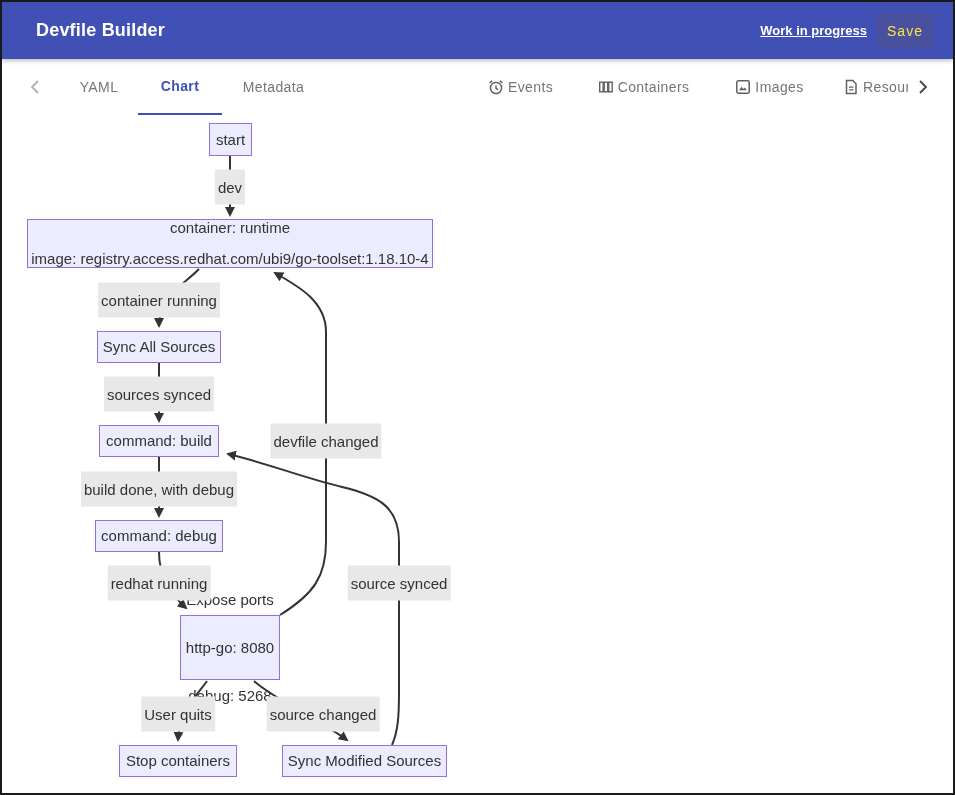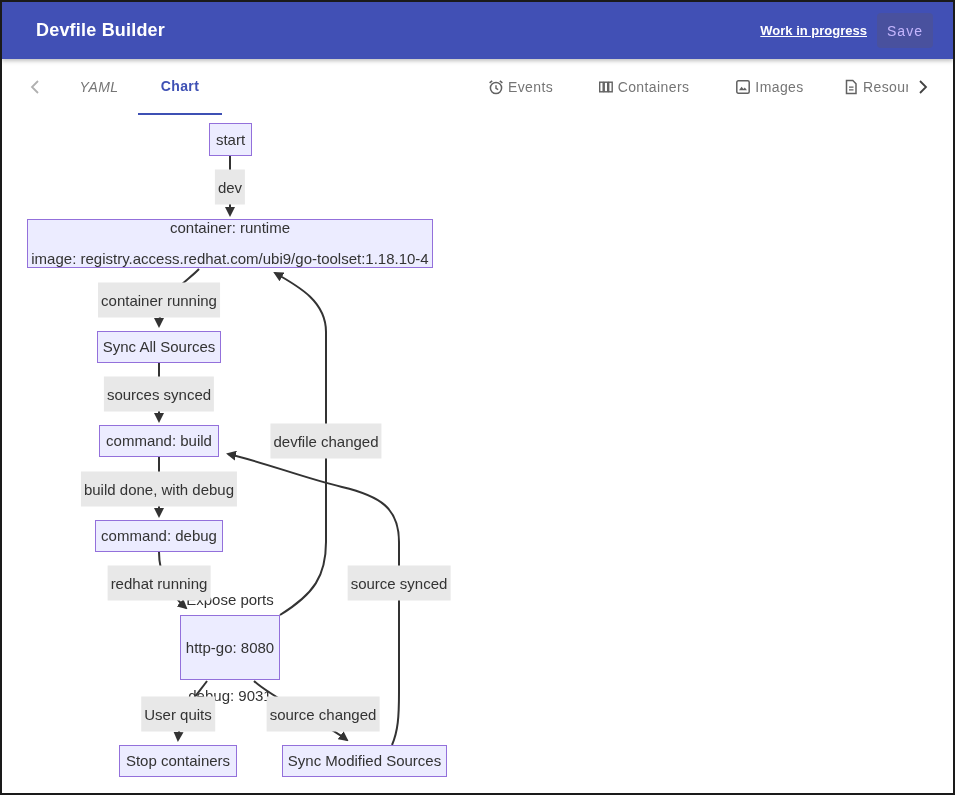--- a/index.html
+++ b/index.html
@@ -12,21 +12,21 @@
   .app-header{
     position:absolute;top:0;left:0;right:0;height:57px;
     background:#4150b5;display:flex;align-items:center;
     padding:0 20px;box-sizing:border-box;
     box-shadow:0 2px 4px rgba(0,0,0,.25);z-index:5;
   }
   .app-title{color:#ffffff;font-size:18px;font-weight:bold;letter-spacing:.2px;margin:14px;}
   .header-spacer{flex:1;}
   .wip-link{color:#ffffff;font-size:13px;font-weight:bold;text-decoration:underline;margin-right:10px;cursor:pointer;}
   .save-btn{
-    background:#49519e;color:#c4b5fd;border:none;border-radius:4px;
+    background:#49519e;color:#fde047;border:none;border-radius:4px;
     width:56px;height:35px;font-family:"Liberation Sans",sans-serif;
     font-size:14px;font-weight:500;letter-spacing:1px;cursor:default;
   }
   
   .tab-bar{position:absolute;top:57px;left:0;right:0;height:56px;background:#ffffff;z-index:4;}
   .tab{
     position:absolute;top:0;bottom:0;display:flex;align-items:center;justify-content:center;
     gap:3px;font-size:14px;font-weight:500;color:#757575;letter-spacing:.4px;
     cursor:pointer;box-sizing:border-box;white-space:nowrap;overflow:hidden;
   }
@@ -82,21 +82,21 @@
         </div>
         <div class="fc-node" style="left: 97px; top: 423px; width: 120px; height: 32px;">
           <span>command: build</span>
         </div>
         <div class="fc-node" style="left: 93px; top: 518px; width: 128px; height: 32px;">
           <span>command: debug</span>
         </div>
         <div class="fc-node" style="left: 178px; top: 613px; width: 100px; height: 65px; gap: 30px;">
           <span>Expose ports</span>
           <span>http-go: 8080</span>
-          <span>debug: 9031</span>
+          <span>debug: 5268</span>
         </div>
         <div class="fc-node" style="left: 117px; top: 743px; width: 118px; height: 32px;">
           <span>Stop containers</span>
         </div>
         <div class="fc-node" style="left: 280px; top: 743px; width: 165px; height: 32px;">
           <span>Sync Modified Sources</span>
         </div>
         <div class="fc-label" style="left: 228px; top: 185px;">dev</div>
         <div class="fc-label" style="left: 157px; top: 298px;">container running</div>
         <div class="fc-label" style="left: 157px; top: 392px;">sources synced</div>
@@ -116,28 +116,31 @@
     <button class="save-btn">Save</button>
   </header>
 
   <nav class="tab-bar">
     <div class="tab-chevron" style="left:24px;">
       <svg width="20" height="20" viewBox="0 0 20 20">
         <path d="M12 4 L6 10 L12 16" fill="none" stroke="#b0b0b0" stroke-width="1.8"></path>
       </svg>
     </div>
 
-    <div class="tab" style="left:61px;width:72px;font-style:italic;">
+    <div class="tab" style="left:61px;width:72px;">
       <span>YAML</span>
     </div>
 
     <div class="tab active" style="left:136px;width:84px;">
       <span>Chart</span>
     </div>
 
+    <div class="tab" style="left:224px;width:95px;">
+      <span>Metadata</span>
+    </div>
 
 
     <div class="tab" style="left:480px;width:76px;">
       <svg width="18" height="18" viewBox="0 0 18 18">
         <circle cx="9" cy="10" r="5.6" fill="none" stroke="#616161" stroke-width="1.5"></circle>
         <path d="M9 7.2 V10.3 L11.2 11.6" fill="none" stroke="#616161" stroke-width="1.4"></path>
         <path d="M2.6 4.8 L5.2 2.8 M15.4 4.8 L12.8 2.8" fill="none" stroke="#616161" stroke-width="1.5"></path>
       </svg>
       <span>Events</span>
     </div>

